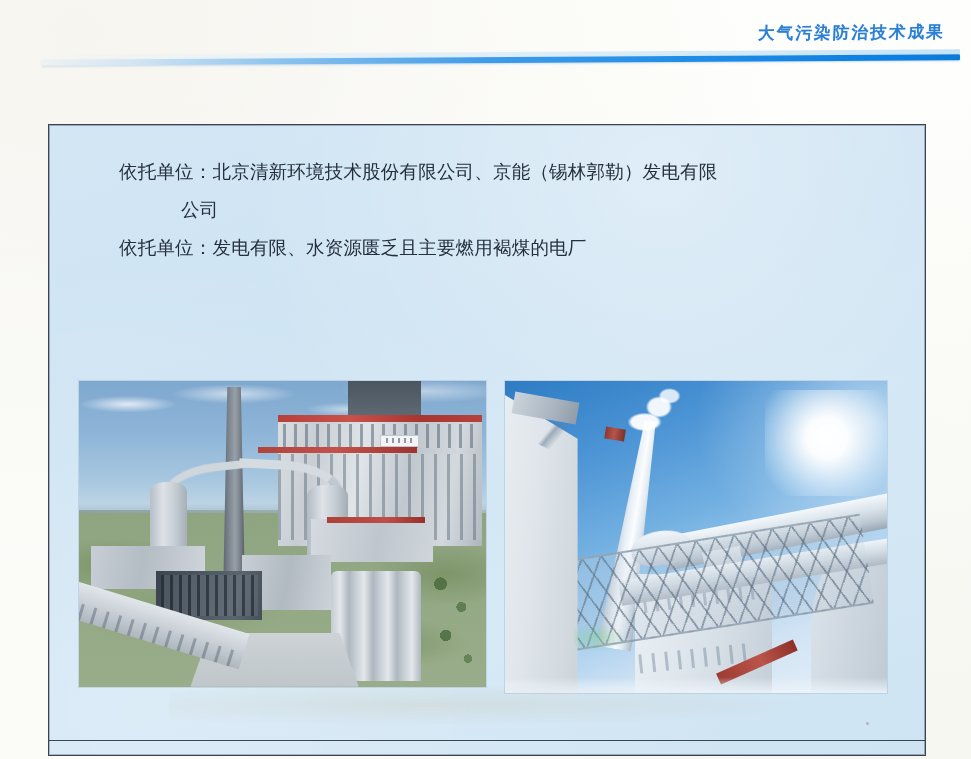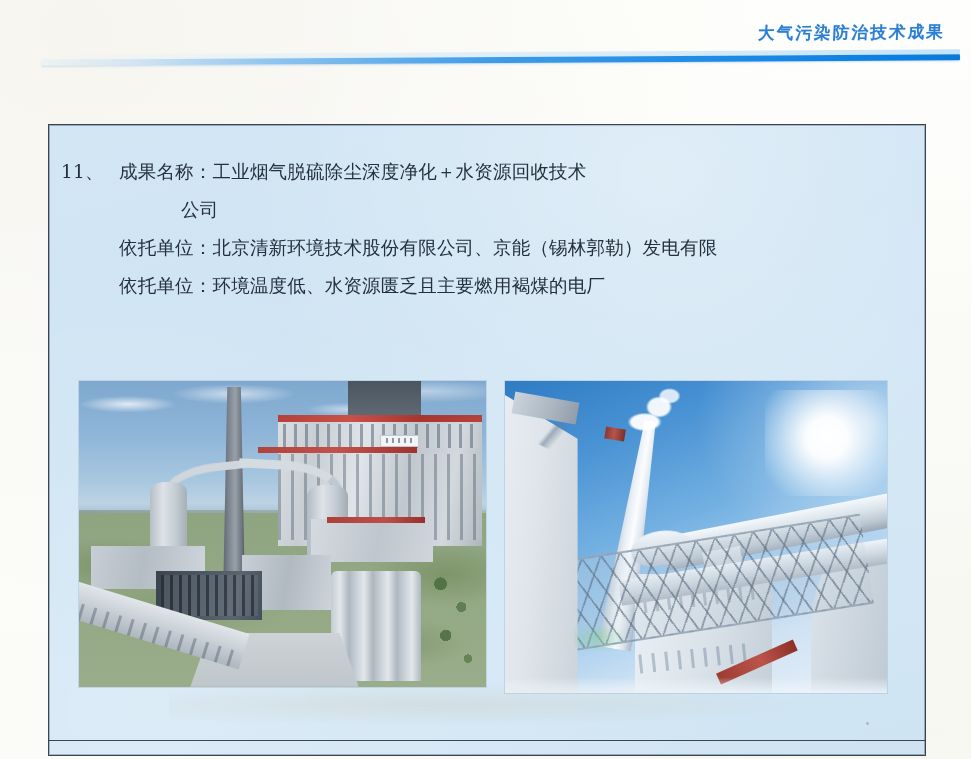--- a/index.html
+++ b/index.html
@@ -467,34 +467,31 @@
   <span class="hdr-text">大气污染防治技术成果</span>
 </div>
 <div class="header-rule-soft"></div>
 <div class="header-rule"></div>
 
 <div class="content-box">
   <div class="box-sheen"></div>
 
   <div class="text-block">
 
-    <div class="doc-line">
-      <span class="num">11、</span><span>成果名称：</span><span>工业烟气脱硫除尘深度净化＋水资源回收技术</span>
+
+    <div class="doc-line indent">
+      <span>依托单位：</span><span>北京清新环境技术股份有限公司、京能（锡林郭勒）发电有限</span>
     </div>
 
     <div class="doc-line indent2">
       <span>公司</span>
     </div>
 
     <div class="doc-line indent">
-      <span>依托单位：</span><span>北京清新环境技术股份有限公司、京能（锡林郭勒）发电有限</span>
-    </div>
-
-    <div class="doc-line indent">
-      <span>依托单位：</span><span>环境温度低、水资源匮乏且主要燃用褐煤的电厂</span>
+      <span>依托单位：</span><span>发电有限、水资源匮乏且主要燃用褐煤的电厂</span>
     </div>
 
   </div>
 
   <div class="photo-row">
 
     <div class="photo photo-left">
       <div class="pl-sky"></div>
       <div class="pl-clouds"></div>
       <div class="pl-horizon"></div>

